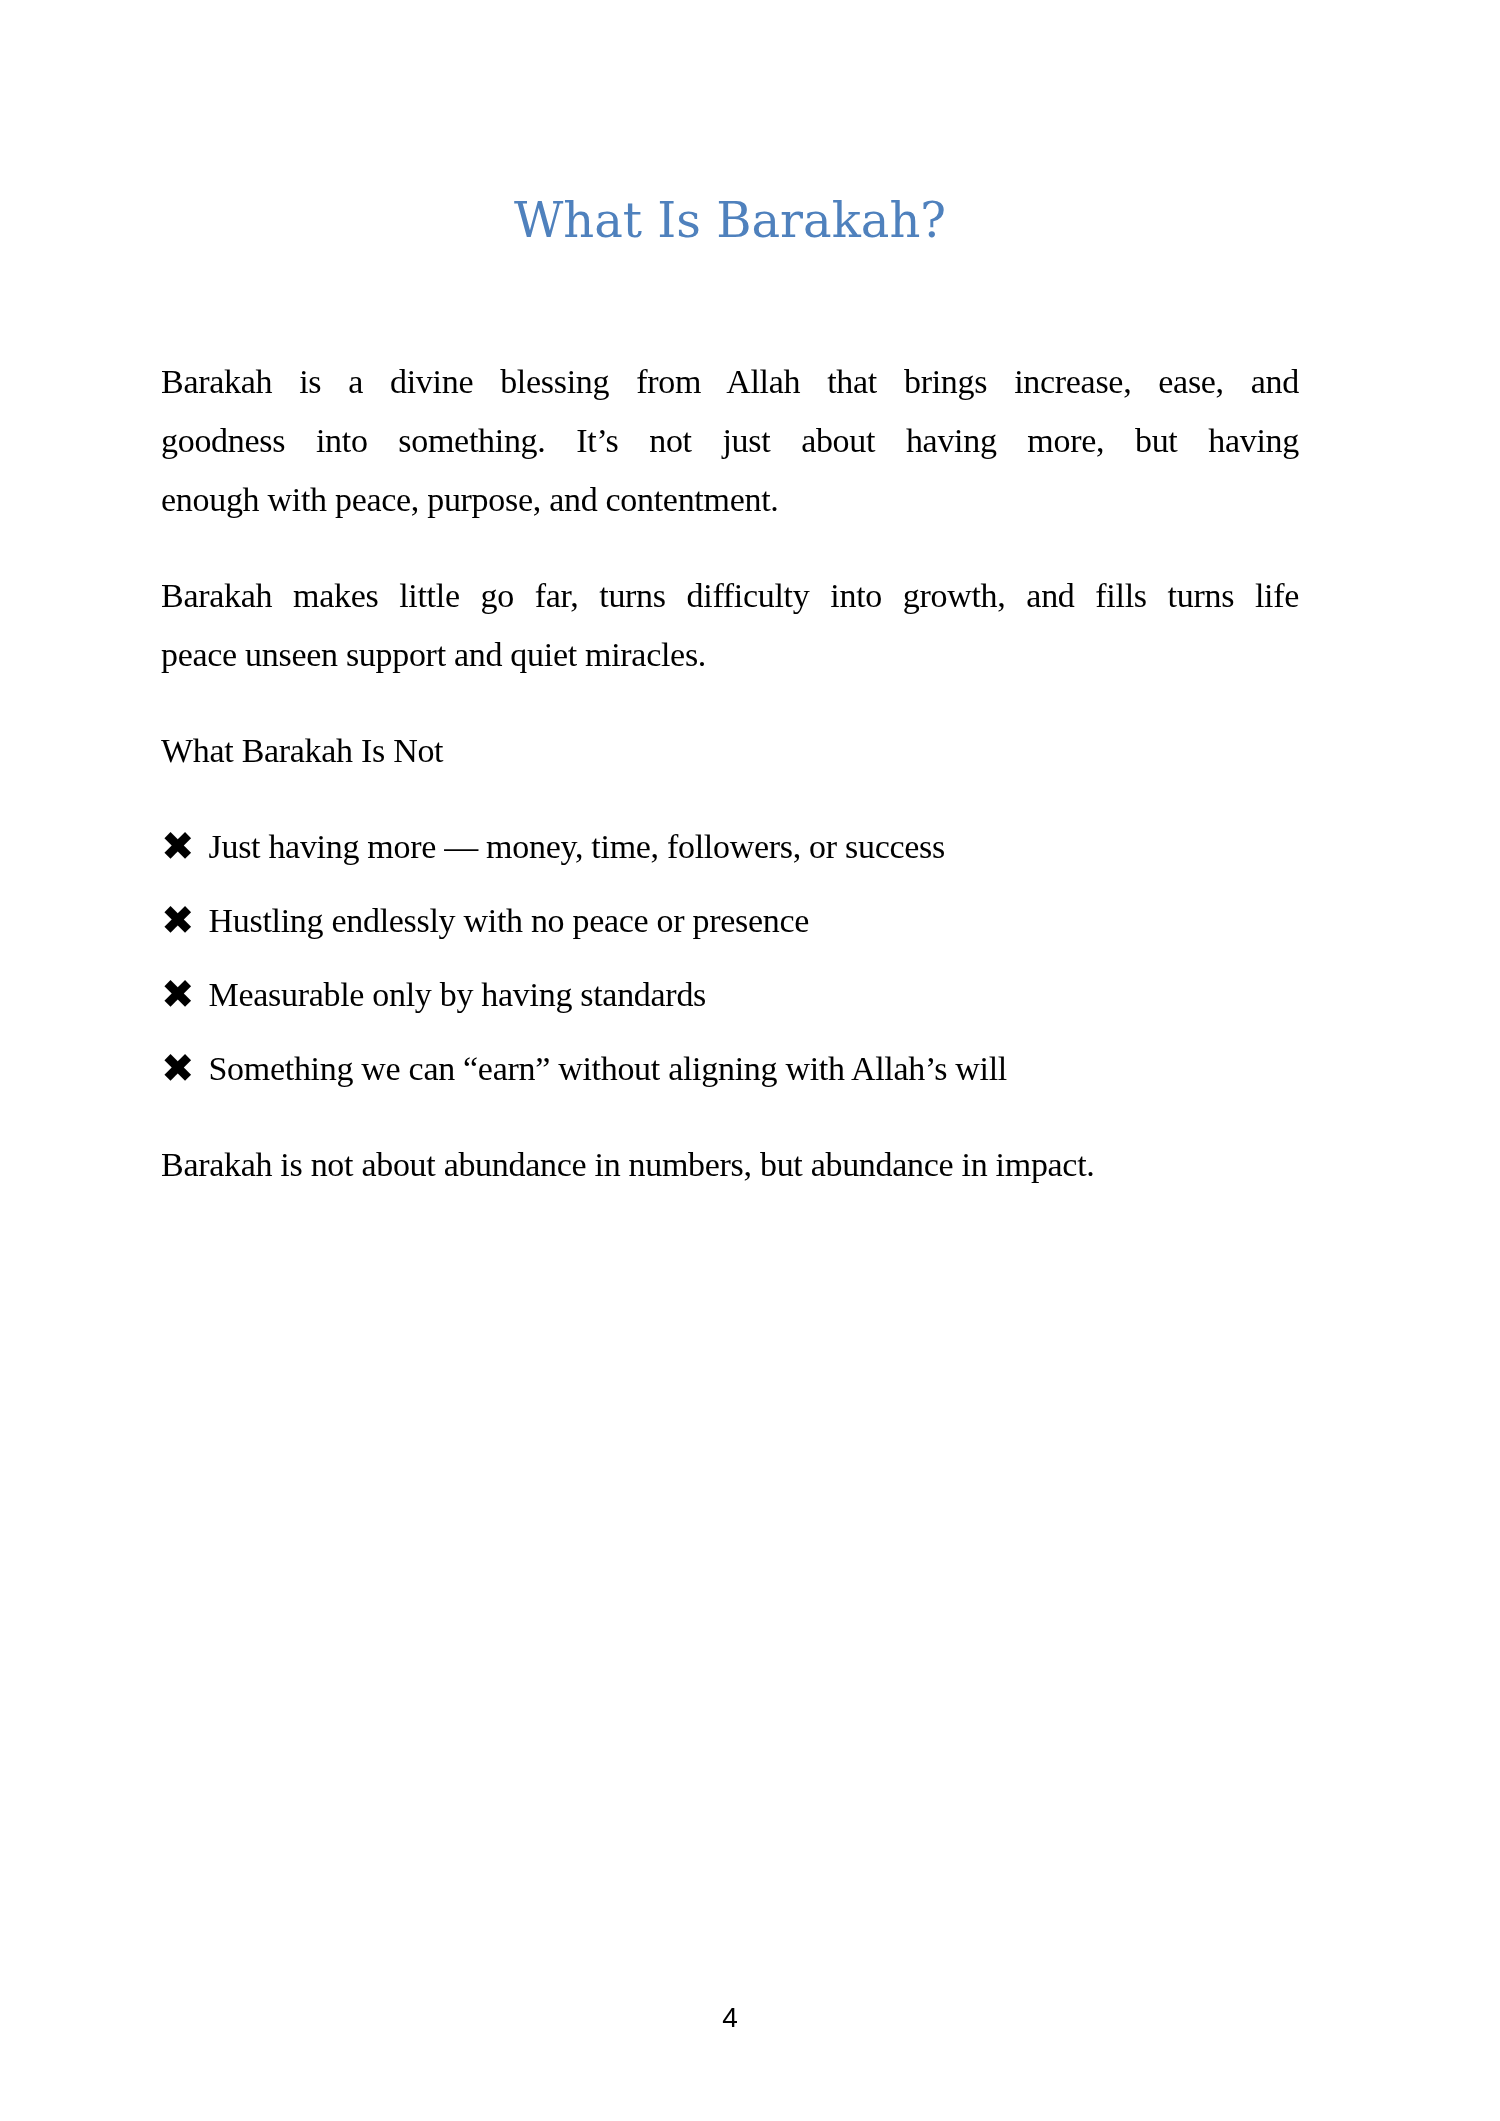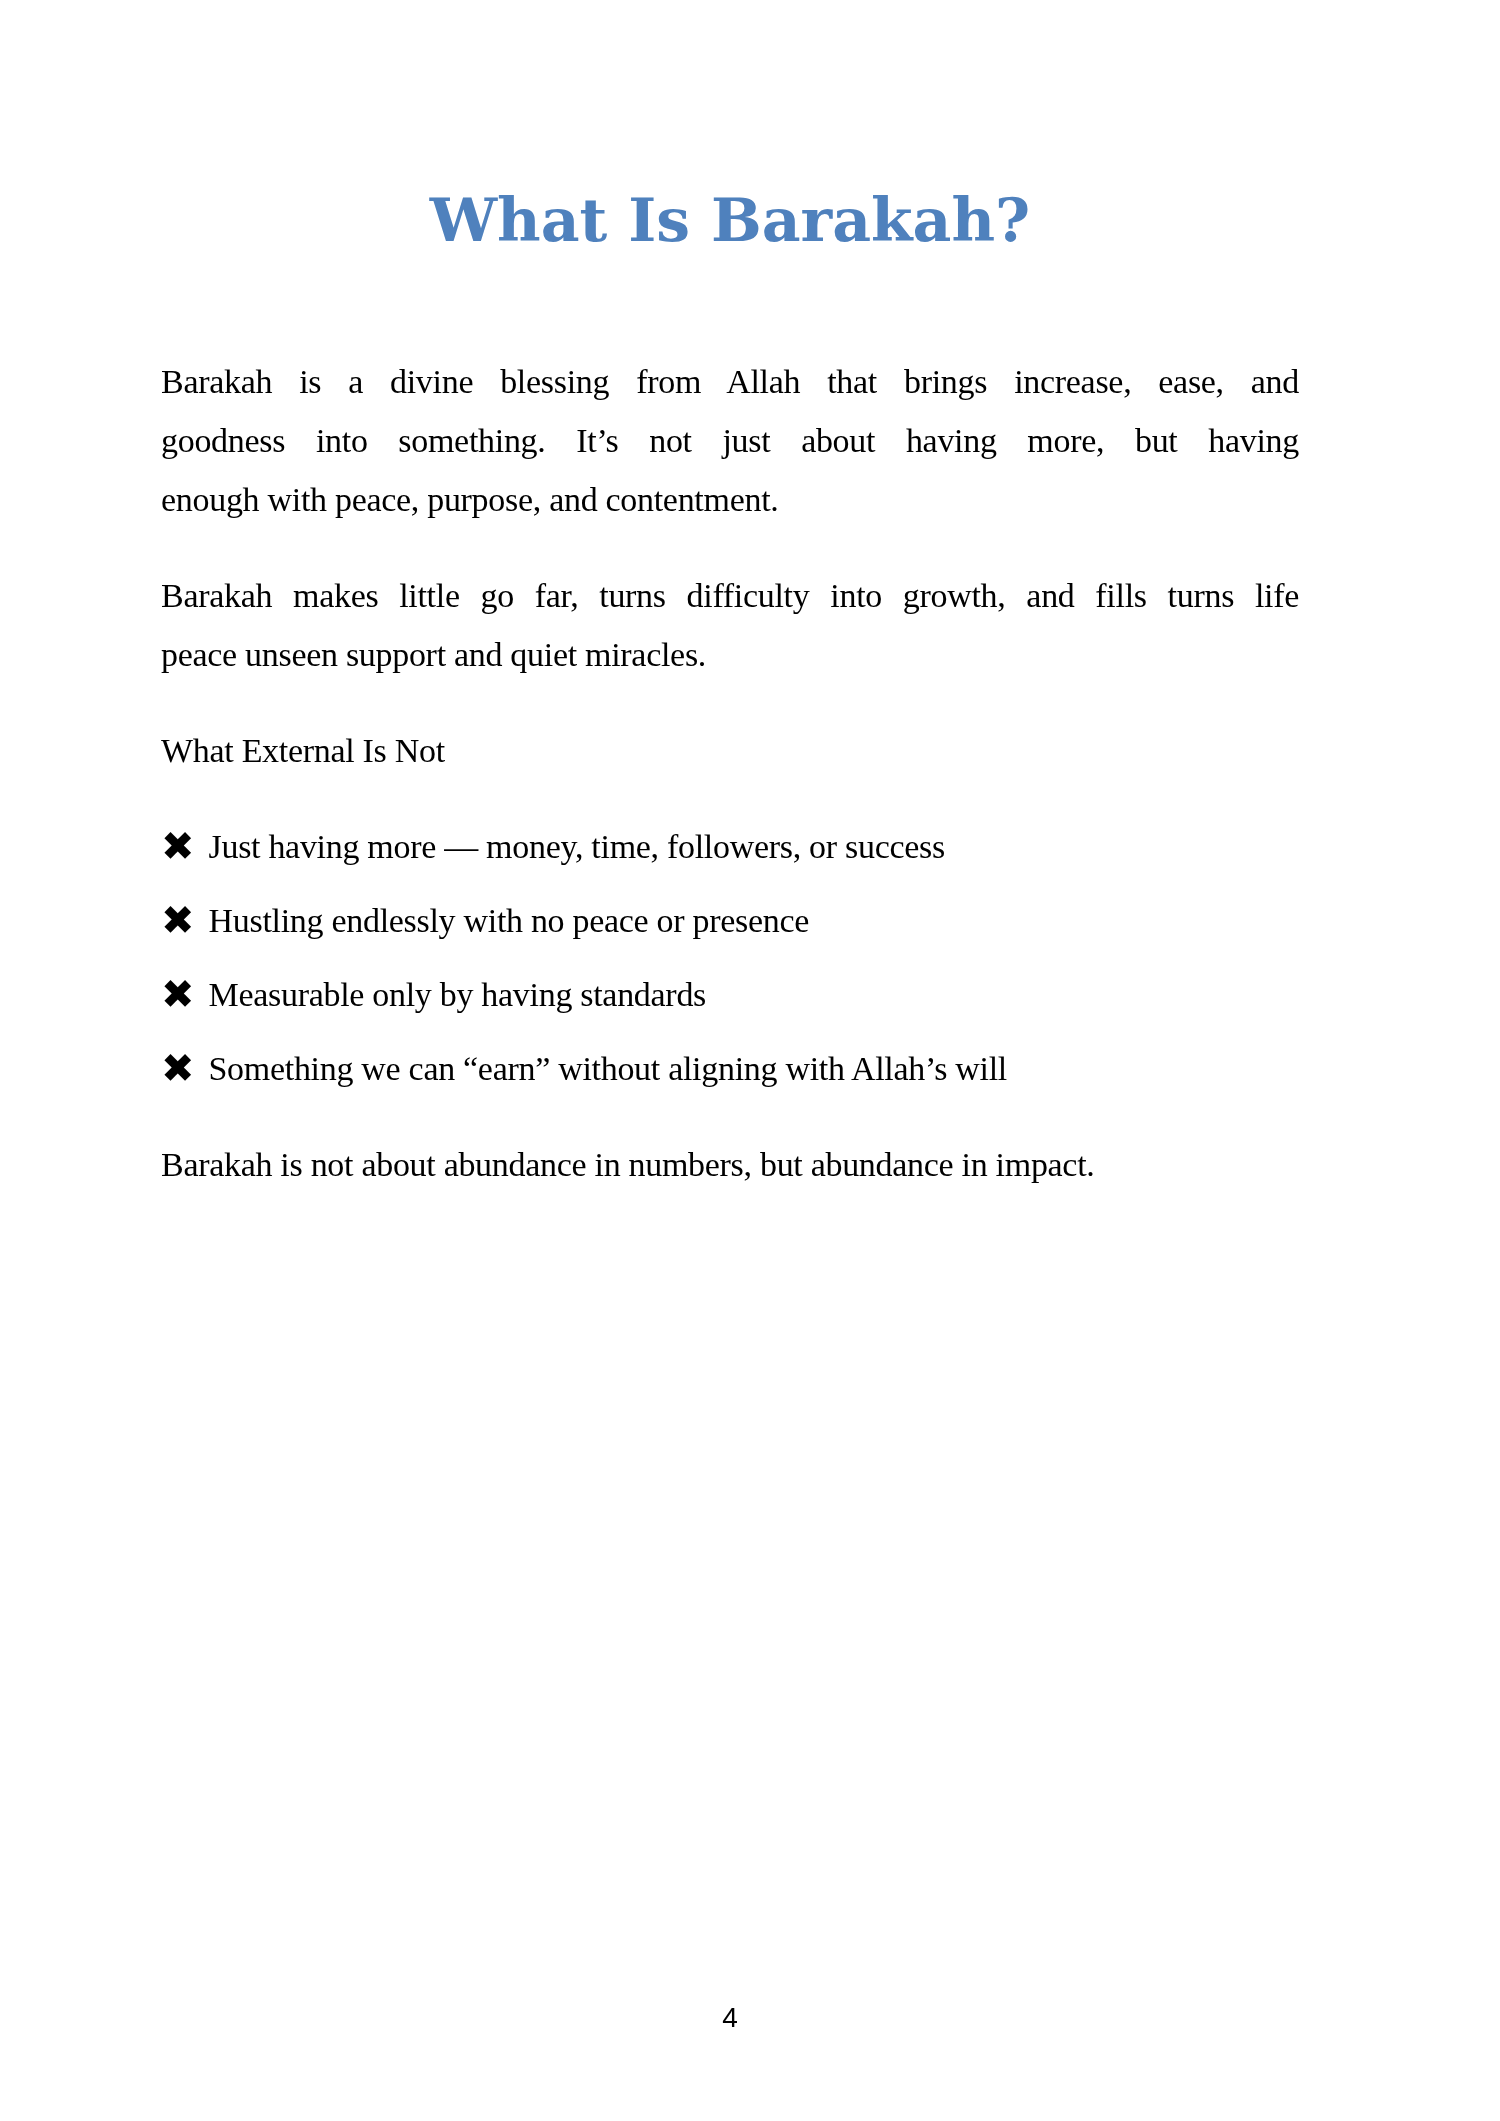--- a/index.html
+++ b/index.html
@@ -16,22 +16,22 @@
     font-family: "Liberation Serif", serif;
     color: #000000;
   }
   .doc-title {
     position: absolute;
     top: 192px;
     left: 161px;
     width: 1138px;
     text-align: center;
     font-family: "DejaVu Serif", serif;
-    font-weight: bold;
-    font-size: 60px;
+    font-weight: normal;
+    font-size: 48px;
     line-height: 56px;
     color: #4F81BD;
   }
   .content {
     position: absolute;
     top: 352px;
     left: 161px;
     width: 1138px;
     font-size: 34px;
     letter-spacing: -0.3px;
@@ -84,21 +84,21 @@
       <div class="line just">goodness into something. It’s not just about having more, but having</div>
       <div class="line">enough with peace, purpose, and contentment.</div>
     </div>
 
     <div class="para">
       <div class="line just">Barakah makes little go far, turns difficulty into growth, and fills turns life</div>
       <div class="line">peace unseen support and quiet miracles.</div>
     </div>
 
     <div class="para">
-      <div class="line">What External Is Not</div>
+      <div class="line">What Barakah Is Not</div>
     </div>
 
     <div class="para">
       <div class="list-row">
         <span class="cross">✖</span><span class="item-text">Just having more — money, time, followers, or success</span>
       </div>
       <div class="list-row">
         <span class="cross">✖</span><span class="item-text">Hustling endlessly with no peace or presence</span>
       </div>
       <div class="list-row">

